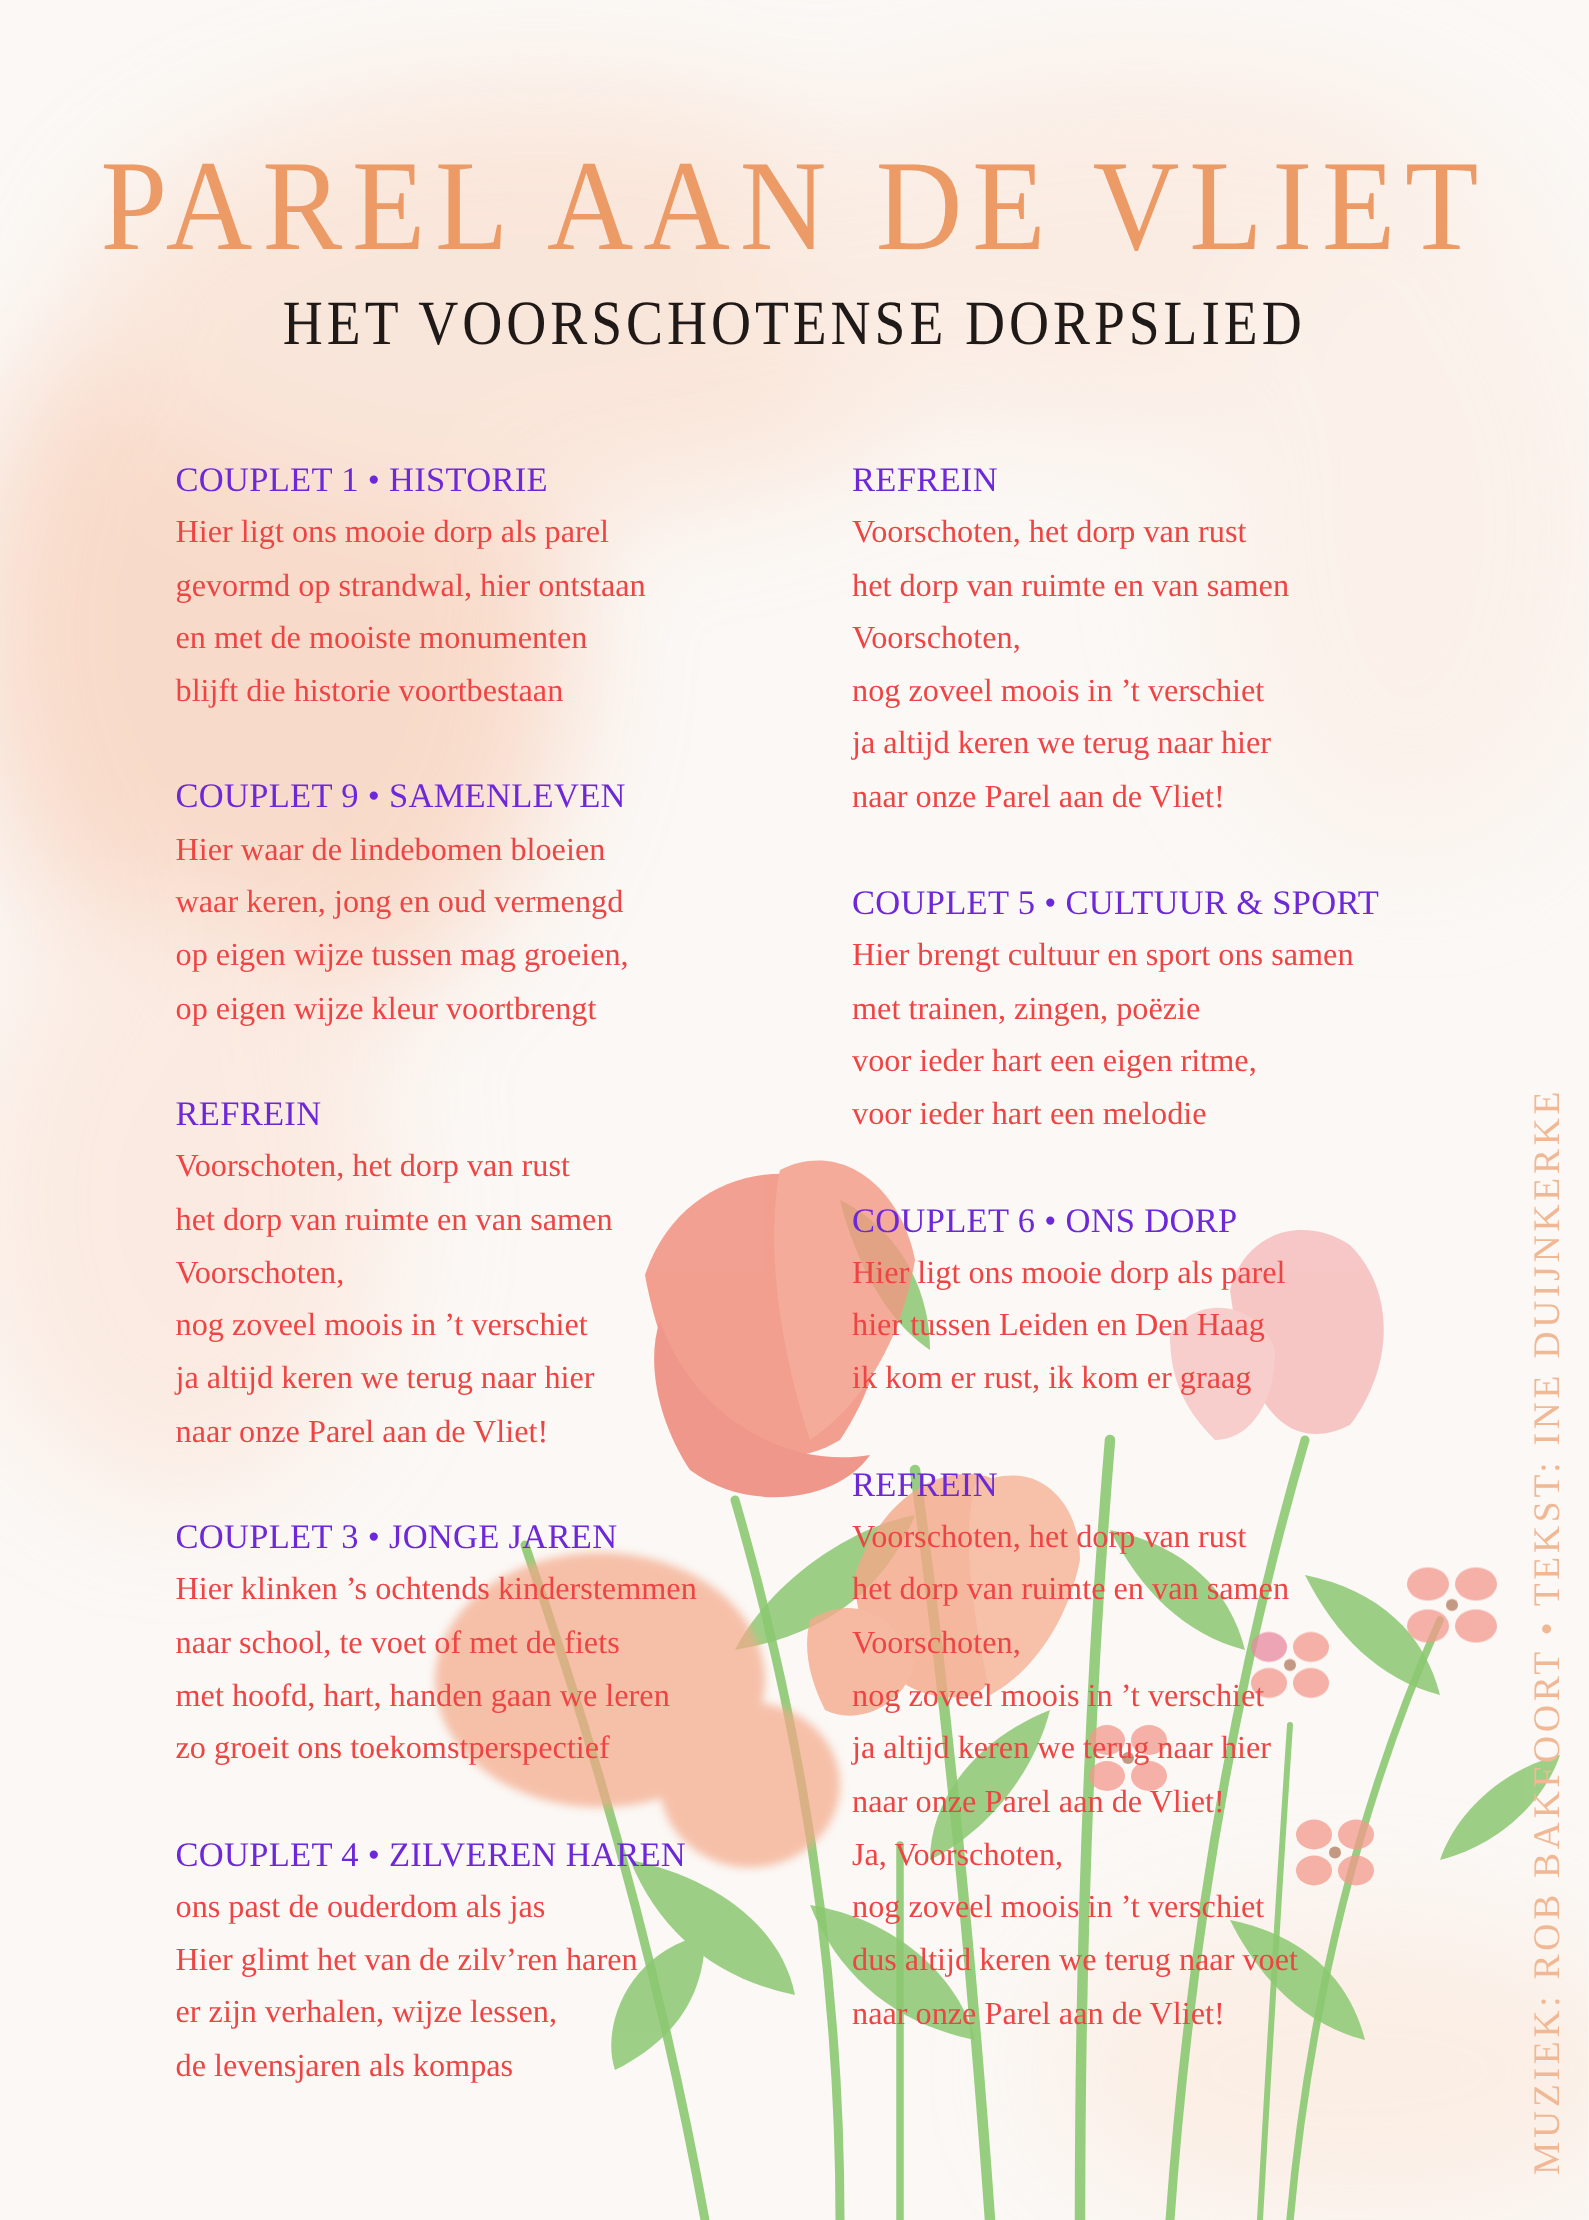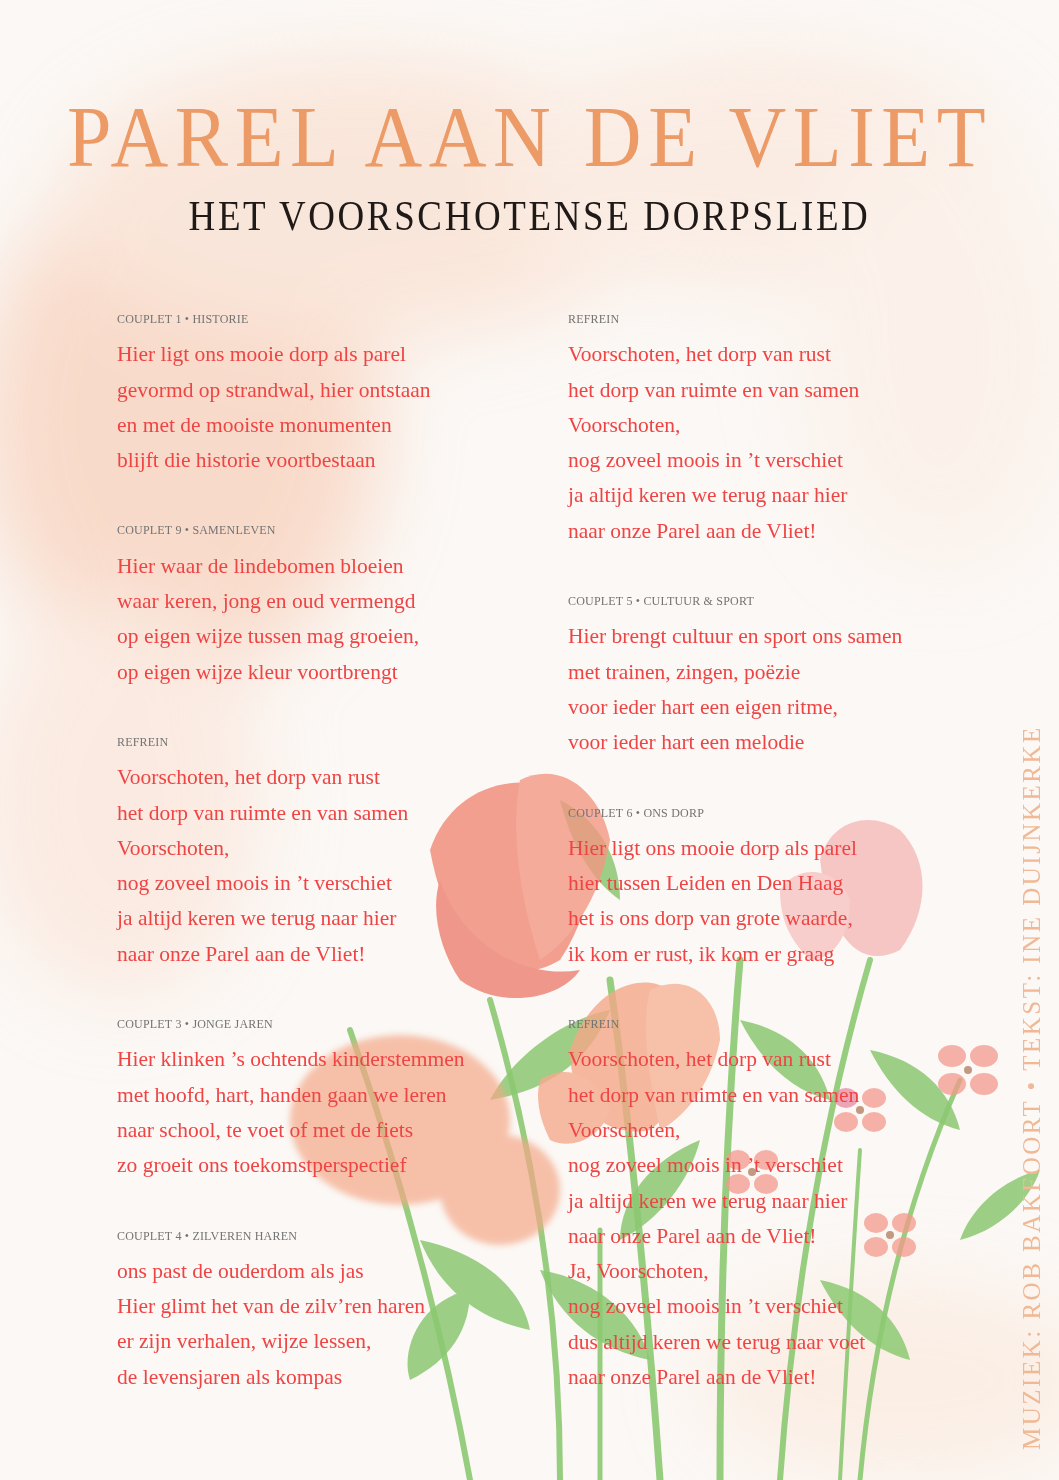--- a/index.html
+++ b/index.html
@@ -27,21 +27,21 @@
   .col { position: absolute; top: 302px; width: 440px; }
   .col.left { left: 117px; }
   .col.right { left: 568px; }
   .stanza { margin: 0 0 35px 0; }
   .heading, .line {
     display: block; white-space: nowrap;
     font-family: "Liberation Serif", serif;
     font-size: 21.5px; line-height: 35.3px; height: 35.3px;
     color: #ef4444;
   }
-  .heading { font-size: 12px; letter-spacing: 0.2px; color: #737373; }
+  .heading { font-size: 23px; letter-spacing: 0.2px; color: #6d28d9; }
   .credit {
     position: absolute; left: 1018px; top: 1450px;
     transform: rotate(-90deg); transform-origin: 0 0;
     font-family: "Liberation Serif", serif; font-size: 25px; letter-spacing: 2.5px;
     color: #f0b894; white-space: nowrap;
   }
 </style>
 </head>
 <body>
 
@@ -165,22 +165,22 @@
     <span class="line">Voorschoten, het dorp van rust</span>
     <span class="line">het dorp van ruimte en van samen</span>
     <span class="line">Voorschoten,</span>
     <span class="line">nog zoveel moois in ’t verschiet</span>
     <span class="line">ja altijd keren we terug naar hier</span>
     <span class="line">naar onze Parel aan de Vliet!</span>
   </div>
   <div class="stanza">
     <span class="heading">COUPLET 3 • JONGE JAREN</span>
     <span class="line">Hier klinken ’s ochtends kinderstemmen</span>
+    <span class="line">naar school, te voet of met de fiets</span>
     <span class="line">met hoofd, hart, handen gaan we leren</span>
-    <span class="line">naar school, te voet of met de fiets</span>
     <span class="line">zo groeit ons toekomstperspectief</span>
   </div>
   <div class="stanza">
     <span class="heading">COUPLET 4 • ZILVEREN HAREN</span>
     <span class="line">ons past de ouderdom als jas</span>
     <span class="line">Hier glimt het van de zilv’ren haren</span>
     <span class="line">er zijn verhalen, wijze lessen,</span>
     <span class="line">de levensjaren als kompas</span>
   </div>
 </div>
@@ -199,21 +199,20 @@
     <span class="heading">COUPLET 5 • CULTUUR &amp; SPORT</span>
     <span class="line">Hier brengt cultuur en sport ons samen</span>
     <span class="line">met trainen, zingen, poëzie</span>
     <span class="line">voor ieder hart een eigen ritme,</span>
     <span class="line">voor ieder hart een melodie</span>
   </div>
   <div class="stanza">
     <span class="heading">COUPLET 6 • ONS DORP</span>
     <span class="line">Hier ligt ons mooie dorp als parel</span>
     <span class="line">hier tussen Leiden en Den Haag</span>
-    <span class="line">het is ons dorp van grote waarde,</span>
     <span class="line">ik kom er rust, ik kom er graag</span>
   </div>
   <div class="stanza">
     <span class="heading">REFREIN</span>
     <span class="line">Voorschoten, het dorp van rust</span>
     <span class="line">het dorp van ruimte en van samen</span>
     <span class="line">Voorschoten,</span>
     <span class="line">nog zoveel moois in ’t verschiet</span>
     <span class="line">ja altijd keren we terug naar hier</span>
     <span class="line">naar onze Parel aan de Vliet!</span>

